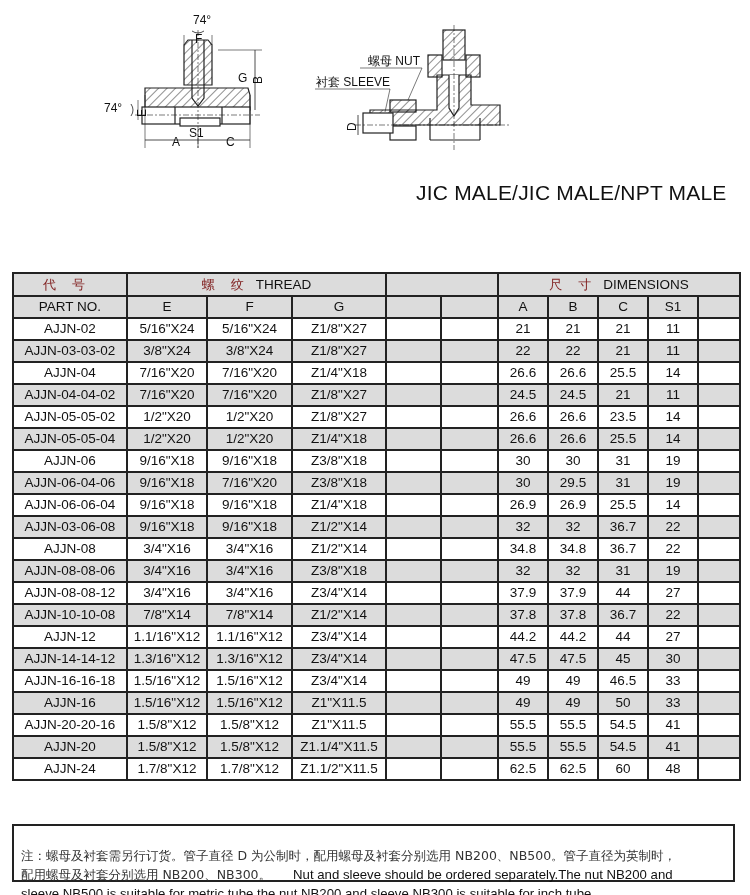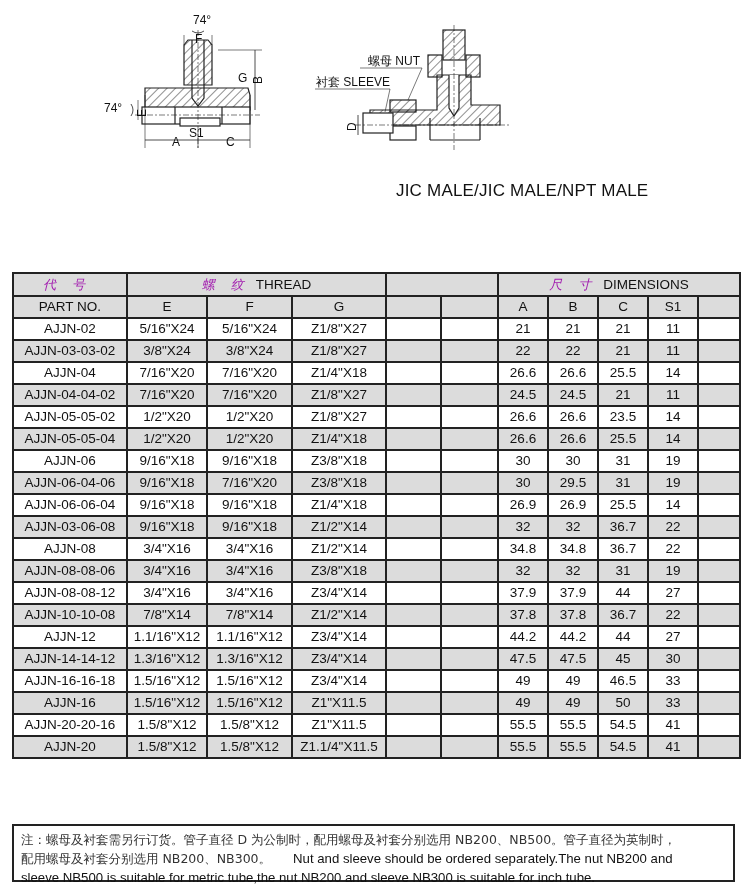--- a/index.html
+++ b/index.html
@@ -1,25 +1,25 @@
 <!DOCTYPE html>
 <html><head>
 <meta charset="utf-8">
 <style>
   html, body { margin:0; padding:0; background:#ffffff; }
   body { width:750px; height:895px; position:relative; overflow:hidden; font-family:"Liberation Sans", sans-serif; color:#111; }
   .drawing { position:absolute; left:0; top:0; width:750px; height:170px; }
-  .product-title { position:absolute; left:396px; top:181px; font-size:17px; letter-spacing:0.2px; color:#111; }
+  .product-title { position:absolute; left:416px; top:181px; font-size:21px; letter-spacing:0.2px; color:#111; }
   table.spec { position:absolute; left:12px; top:272px; border-collapse:collapse; table-layout:fixed; width:727px; }
   table.spec td { border:2px solid #222; text-align:center; font-size:13.5px; padding:0; height:20px; line-height:20px; white-space:nowrap; overflow:hidden; }
   table.spec tr.hdr td { background:#dcdcdc; }
   table.spec tr.alt td { background:#dcdcdc; }
   table.spec tr.hdr1 td { height:21px; line-height:21px; }
-  .cn { color:#a21caf; font-size:13px; letter-spacing:6px; margin-right:6px; font-family:"DejaVu Sans", sans-serif;font-style:italic; }
-  .note { position:absolute; left:12px; top:824px; width:723px; height:58px; border:2px solid #222; box-sizing:border-box; padding:4px 7px; font-size:13.2px; line-height:19px; color:#111; }
+  .cn { color:#7f1d1d; font-size:13px; letter-spacing:6px; margin-right:6px; font-family:"DejaVu Sans", sans-serif; }
+  .note { position:absolute; left:12px; top:824px; width:723px; height:58px; border:2px solid #222; box-sizing:border-box; padding:20px 7px; font-size:13.2px; line-height:19px; color:#111; }
   .note .cnote { color:#333; font-family:"DejaVu Sans", sans-serif; font-size:12.5px; }
   .lbl { font-family:"Liberation Sans", sans-serif; font-size:12px; fill:#111; }
 </style>
 </head>
 <body>
 
 <svg class="drawing" viewBox="0 0 750 170" xmlns="http://www.w3.org/2000/svg">
   <defs>
     <pattern id="hatch" width="6" height="6" patternUnits="userSpaceOnUse" patternTransform="rotate(45)">
       <line x1="0" y1="0" x2="0" y2="6" stroke="#222" stroke-width="1"></line>
@@ -379,20 +379,33 @@
         <td>1.5/8"X12</td>
         <td>Z1.1/4"X11.5</td>
         <td></td>
         <td></td>
         <td>55.5</td>
         <td>55.5</td>
         <td>54.5</td>
         <td>41</td>
         <td></td>
       </tr>
+      <tr>
+        <td>AJJN-24</td>
+        <td>1.7/8"X12</td>
+        <td>1.7/8"X12</td>
+        <td>Z1.1/2"X11.5</td>
+        <td></td>
+        <td></td>
+        <td>62.5</td>
+        <td>62.5</td>
+        <td>60</td>
+        <td>48</td>
+        <td></td>
+      </tr>
     </tbody>
 </table>
 
 <div class="note">
   <div><span class="cnote">注：螺母及衬套需另行订货。管子直径 D 为公制时，配用螺母及衬套分别选用 NB200、NB500。管子直径为英制时，</span></div>
   <div><span class="cnote">配用螺母及衬套分别选用 NB200、NB300。</span>&nbsp;&nbsp;&nbsp;&nbsp;&nbsp;&nbsp;<span>Nut and sleeve should be ordered separately.The nut NB200 and</span></div>
   <div><span>sleeve NB500 is suitable for metric tube,the nut NB200 and sleeve NB300 is suitable for inch tube.</span></div>
 </div>
 
 </body></html>

